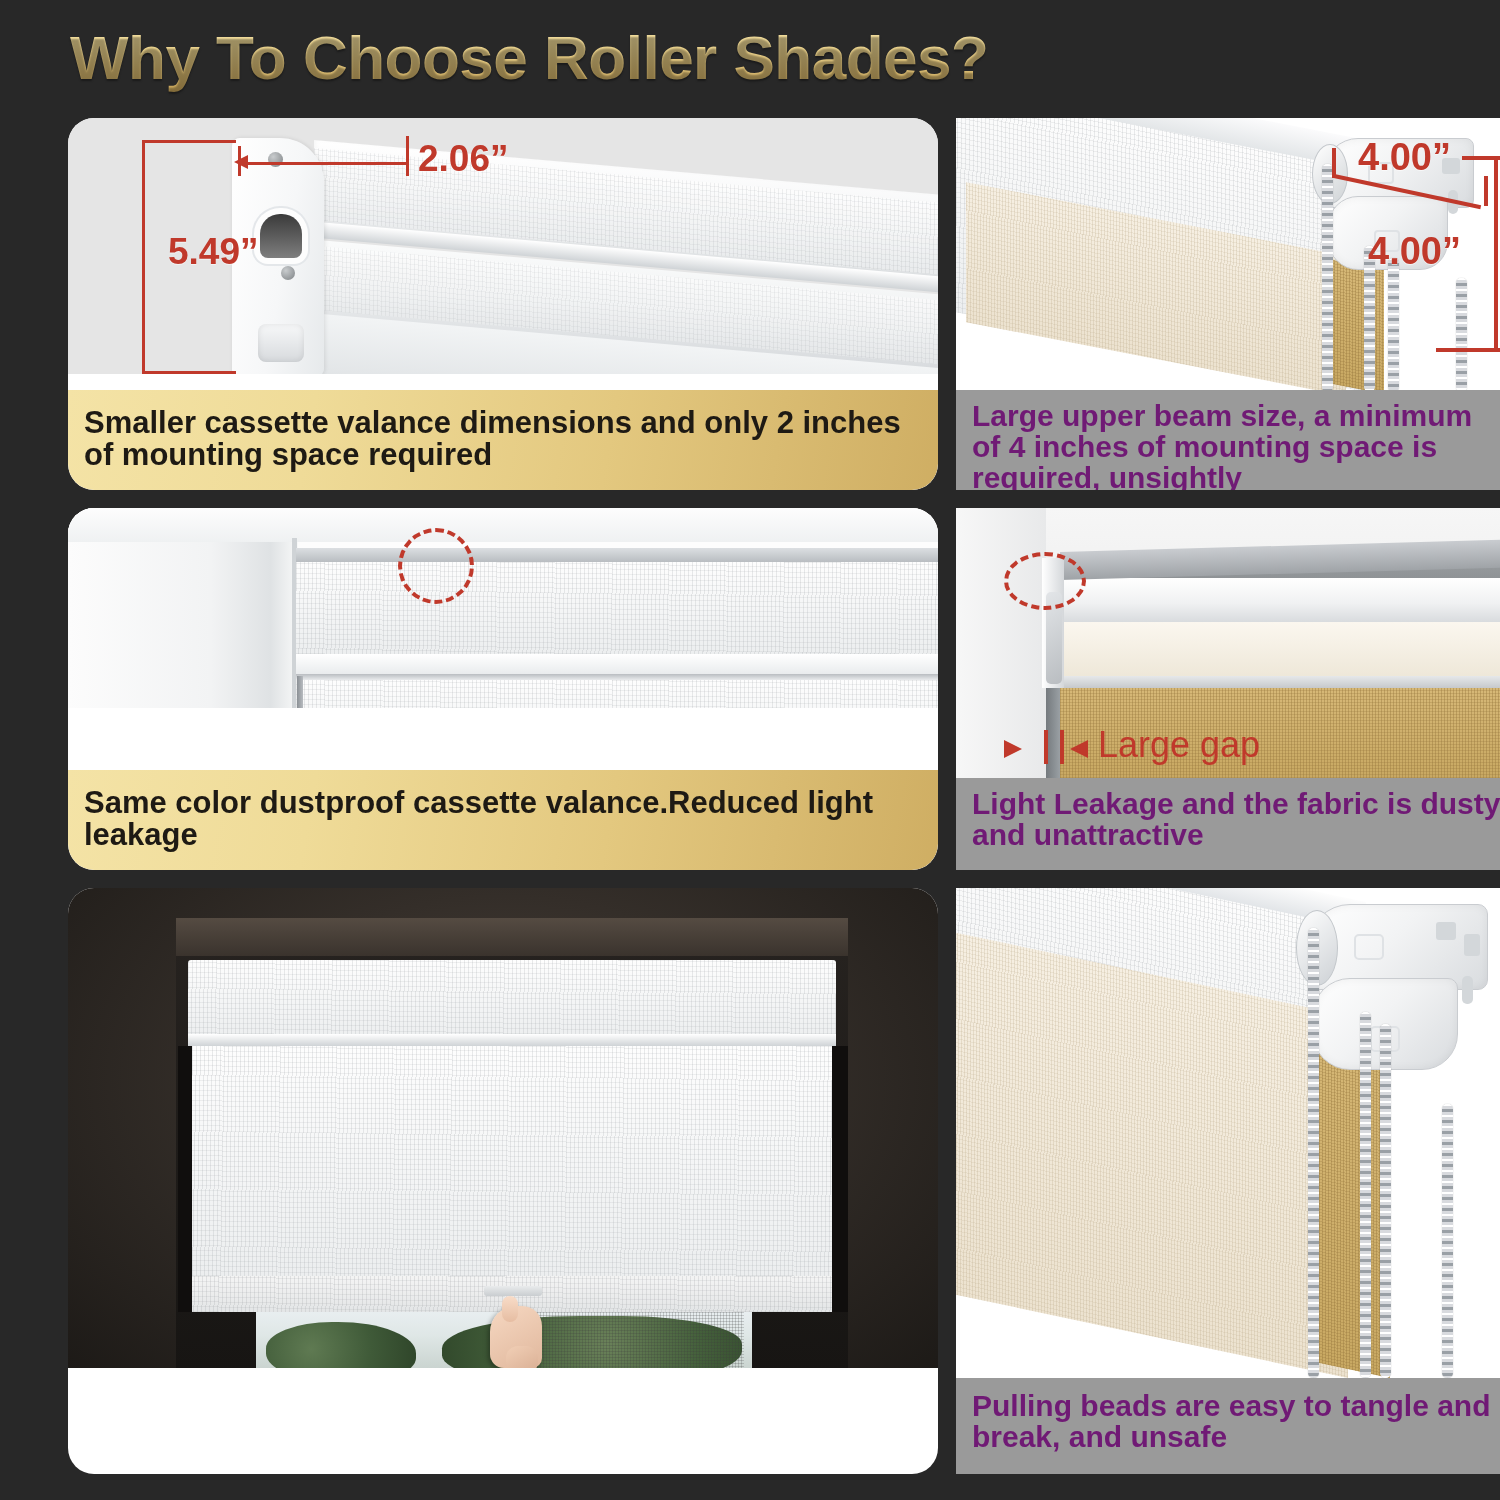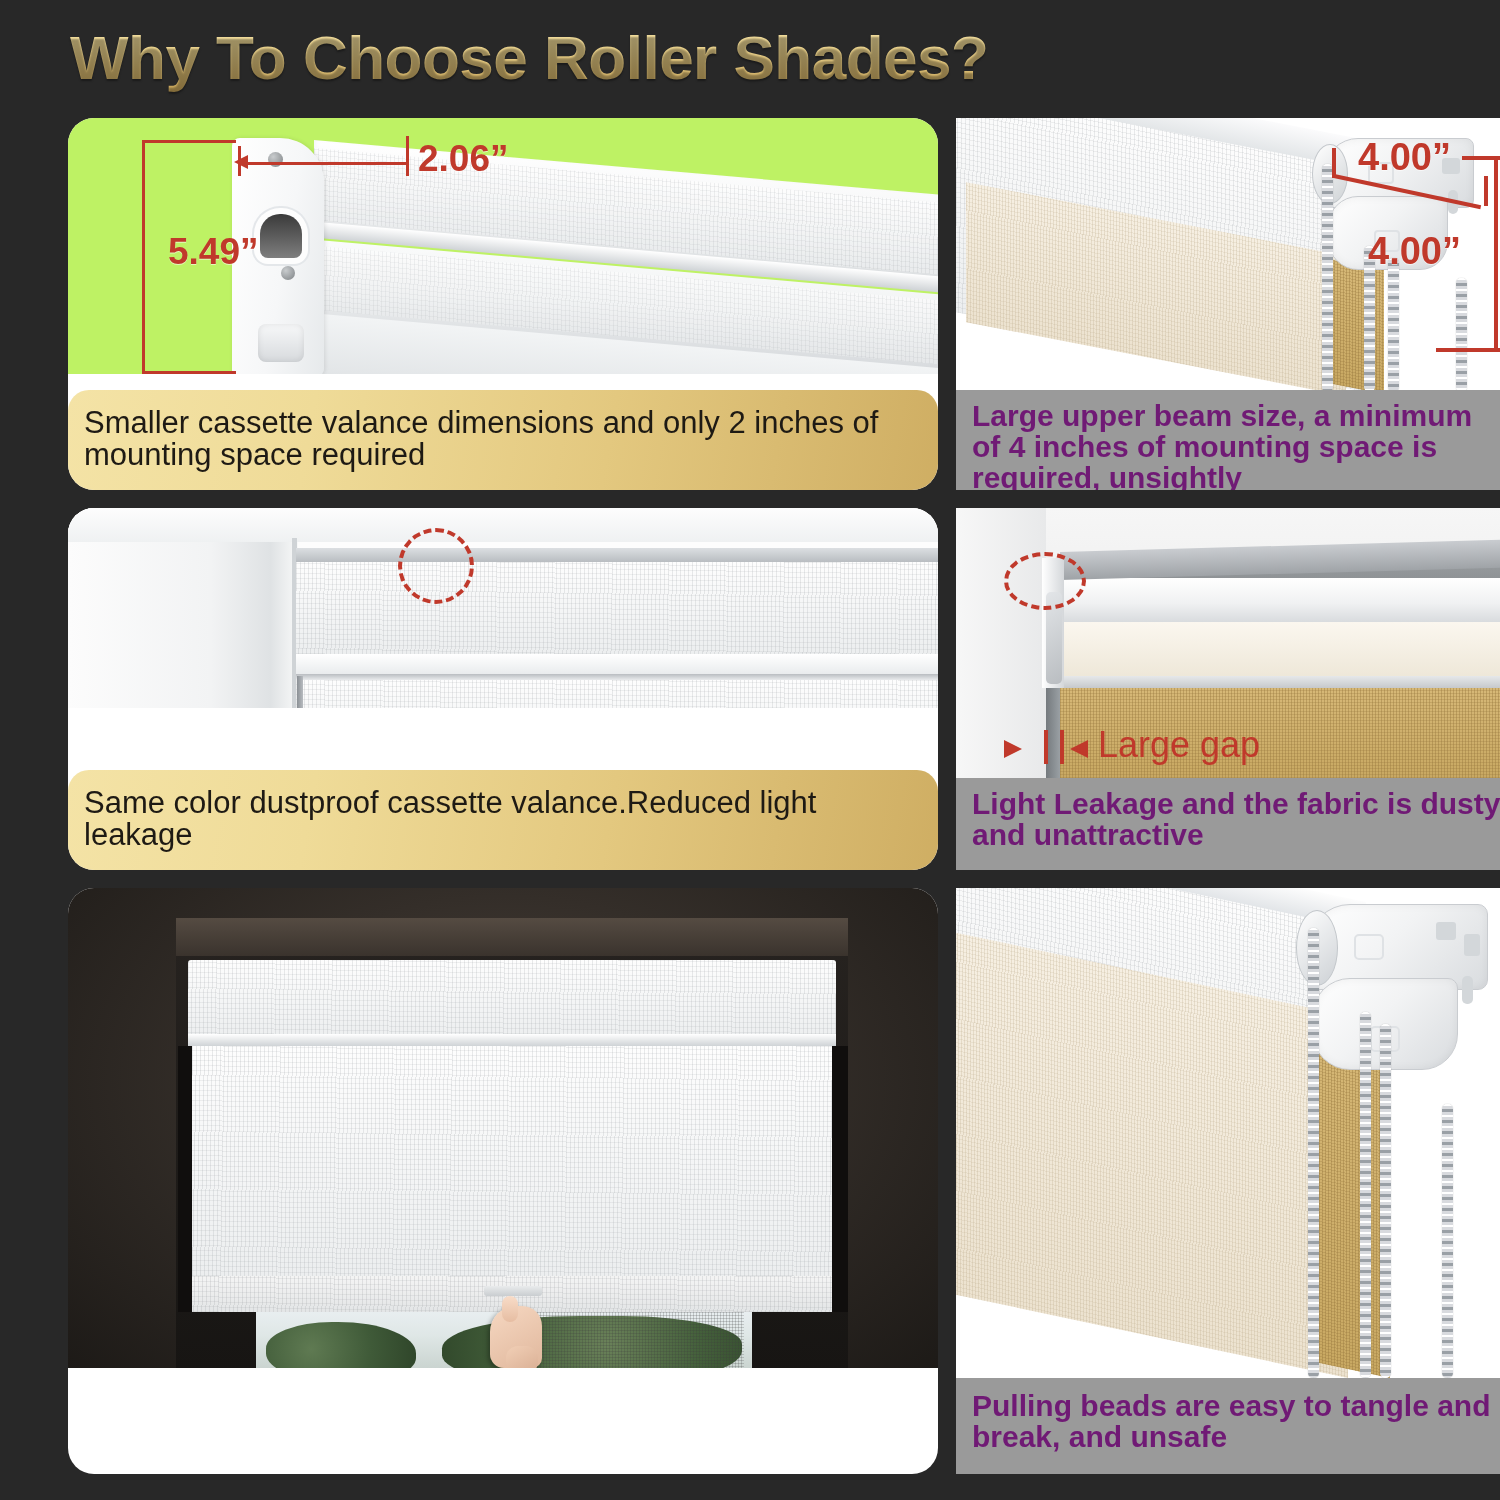--- a/index.html
+++ b/index.html
@@ -40,24 +40,23 @@
 
   .caption {
     position: absolute; left: 0; right: 0; bottom: 0;
     display: flex; align-items: center;
     padding: 6px 16px 8px 16px;
     line-height: 1.04;
   }
   .caption.good {
     background: linear-gradient(100deg,#f4e3a6 0%, #efdb98 28%, #e3c87f 62%, #cfae63 100%);
     color: #1e1a14;
-    font-weight: normal;
+    font-weight: bold;
     border-bottom-left-radius: 26px;
     border-bottom-right-radius: 26px;
-    border-radius: 21px;
   }
   .caption.bad {
     background: #9a9a9a;
     color: #701a75;
     font-weight: bold;
   }
 
   .weave-white {
     background:
       repeating-linear-gradient(91deg, rgba(150,155,160,.20) 0 1px, rgba(255,255,255,0) 1px 4px),
@@ -123,21 +122,21 @@
 </head>
 <body>
 
 <div class="page">
 
   <div class="title">Why To Choose Roller Shades?</div>
 
   <div class="grid">
 
     <div class="panel left" style="left:28px; top:118px; width:870px; height:372px;">
-      <div class="media" style="height:256px; background:#bef264;">
+      <div class="media" style="height:256px; background:#e5e5e5;">
 
         <div style="position:absolute; left:246px; top:22px; width:640px; height:86px;
              background:linear-gradient(178deg,#ffffff 0%,#f4f5f6 45%,#dfe2e4 100%);
              transform:skewY(5deg); transform-origin:left top;
              box-shadow:inset 0 -3px 6px rgba(0,0,0,.06);"></div>
         <div class="weave-white" style="position:absolute; left:246px; top:30px; width:640px; height:72px; opacity:.75;
              transform:skewY(5deg); transform-origin:left top;"></div>
 
         <div style="position:absolute; left:250px; top:104px; width:636px; height:16px;
              background:linear-gradient(180deg,#ffffff,#cfd3d6);

